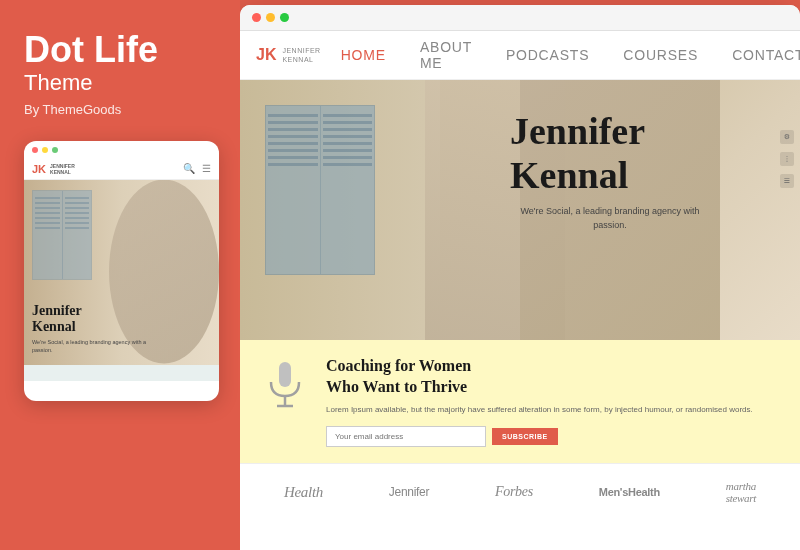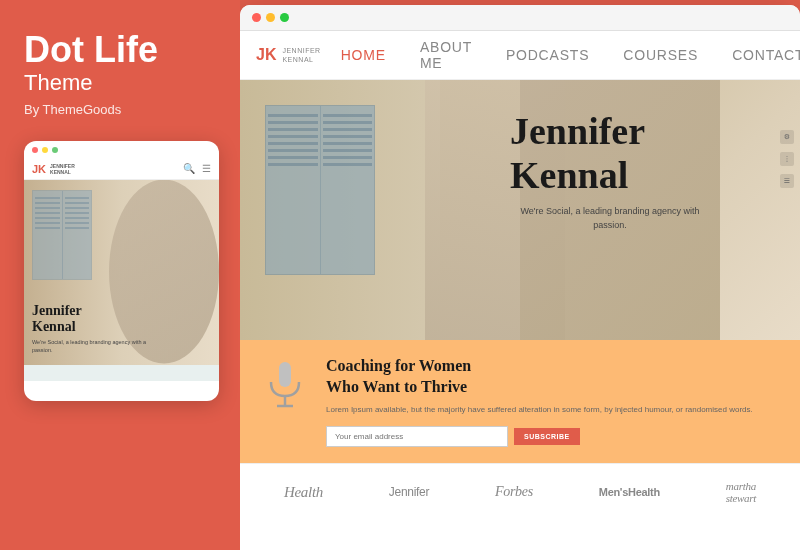--- a/index.html
+++ b/index.html
@@ -269,21 +269,21 @@
       font-size: 9px;
       color: #444;
       font-family: Arial, sans-serif;
       margin-top: 8px;
       max-width: 200px;
       line-height: 1.5;
       text-align: center;
     }
 
     .coaching-box {
-      background: #fdba74;
+      background: #fef9c3;
       padding: 16px 8px 16px 20px;
       margin: 0;
       display: flex;
       gap: 16px;
       align-items: flex-start;
     }
 
     .mic-icon-container {
       width: 50px;
       flex-shrink: 0;
@@ -320,21 +320,21 @@
       align-items: center;
     }
 
     .email-input {
       border: 1px solid #ccc;
       padding: 5px 8px;
       font-size: 8px;
       font-family: Arial, sans-serif;
       color: #aaa;
       background: #fff;
-      width: 182px;
+      width: 160px;
       outline: none;
     }
 
     .subscribe-btn {
       background: #e05c4a;
       color: #fff;
       border: none;
       padding: 5px 10px;
       font-size: 7px;
       font-family: Arial, sans-serif;

